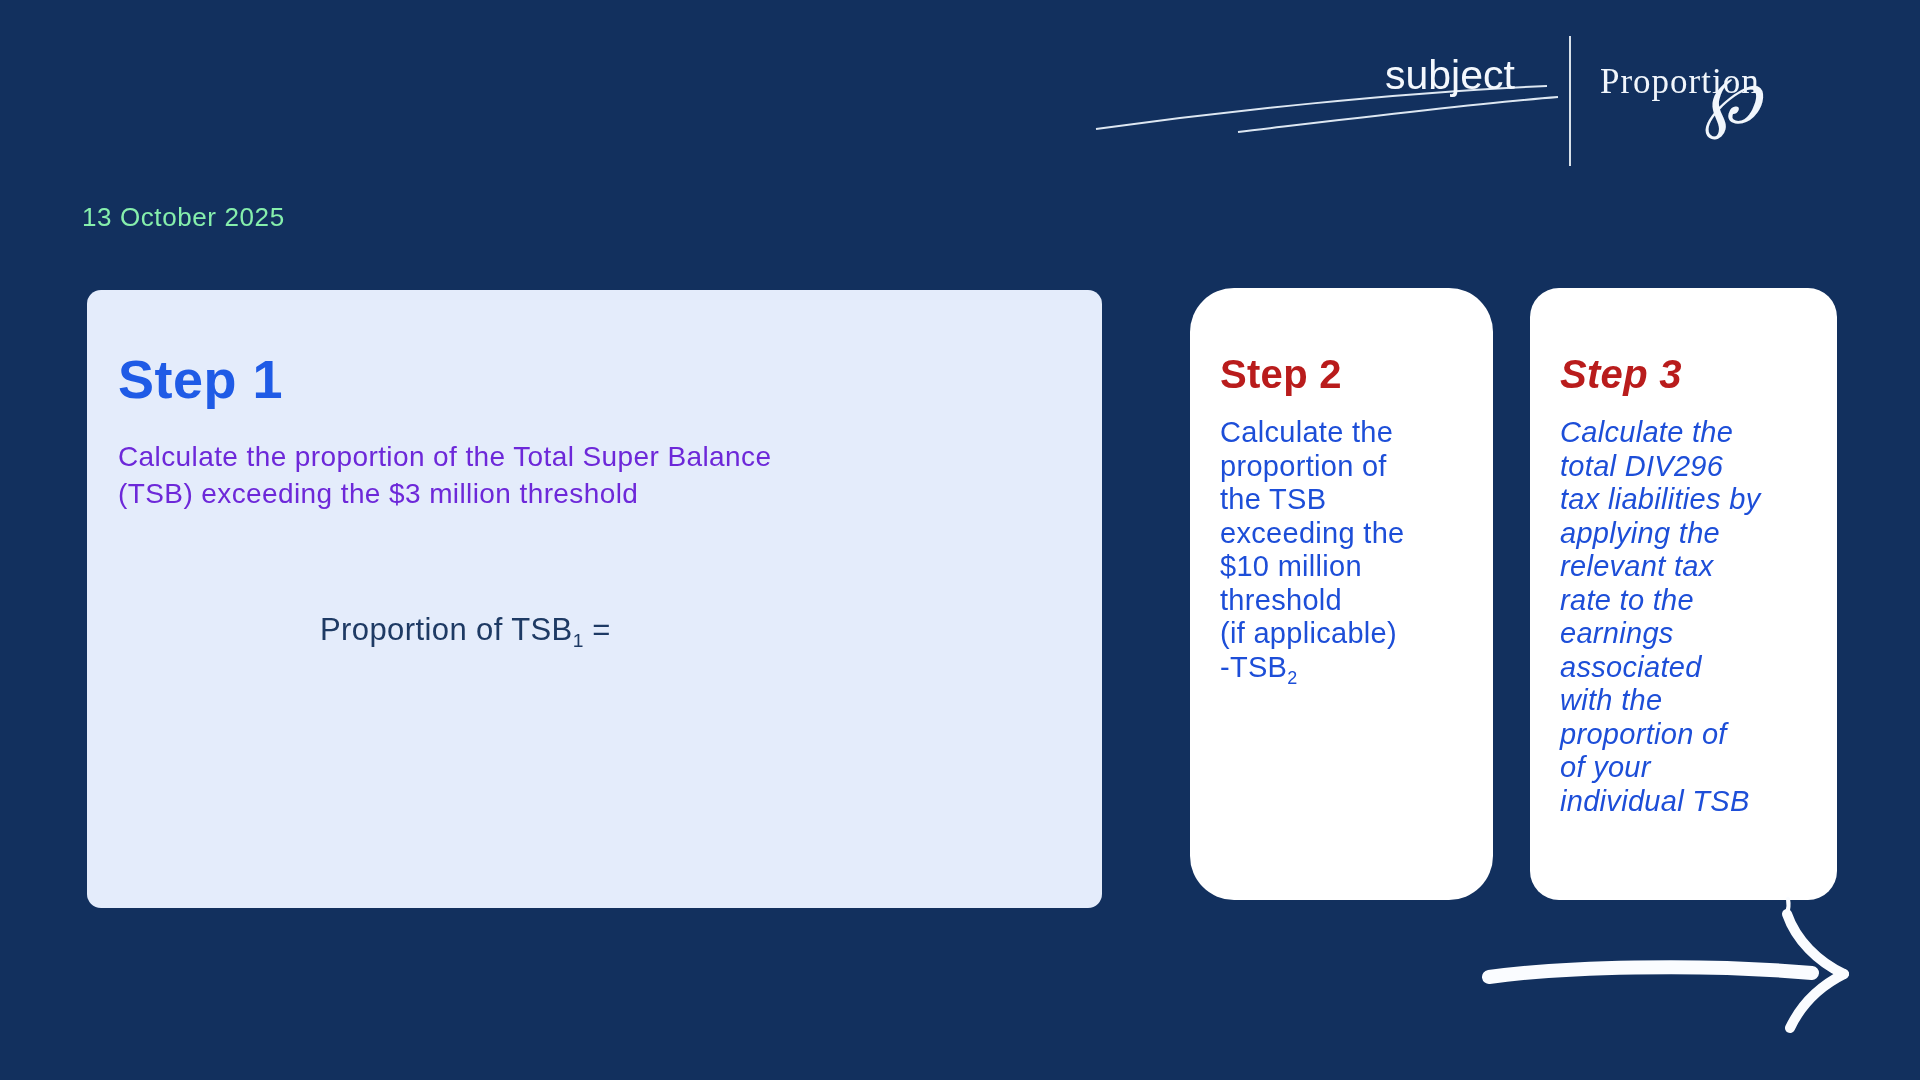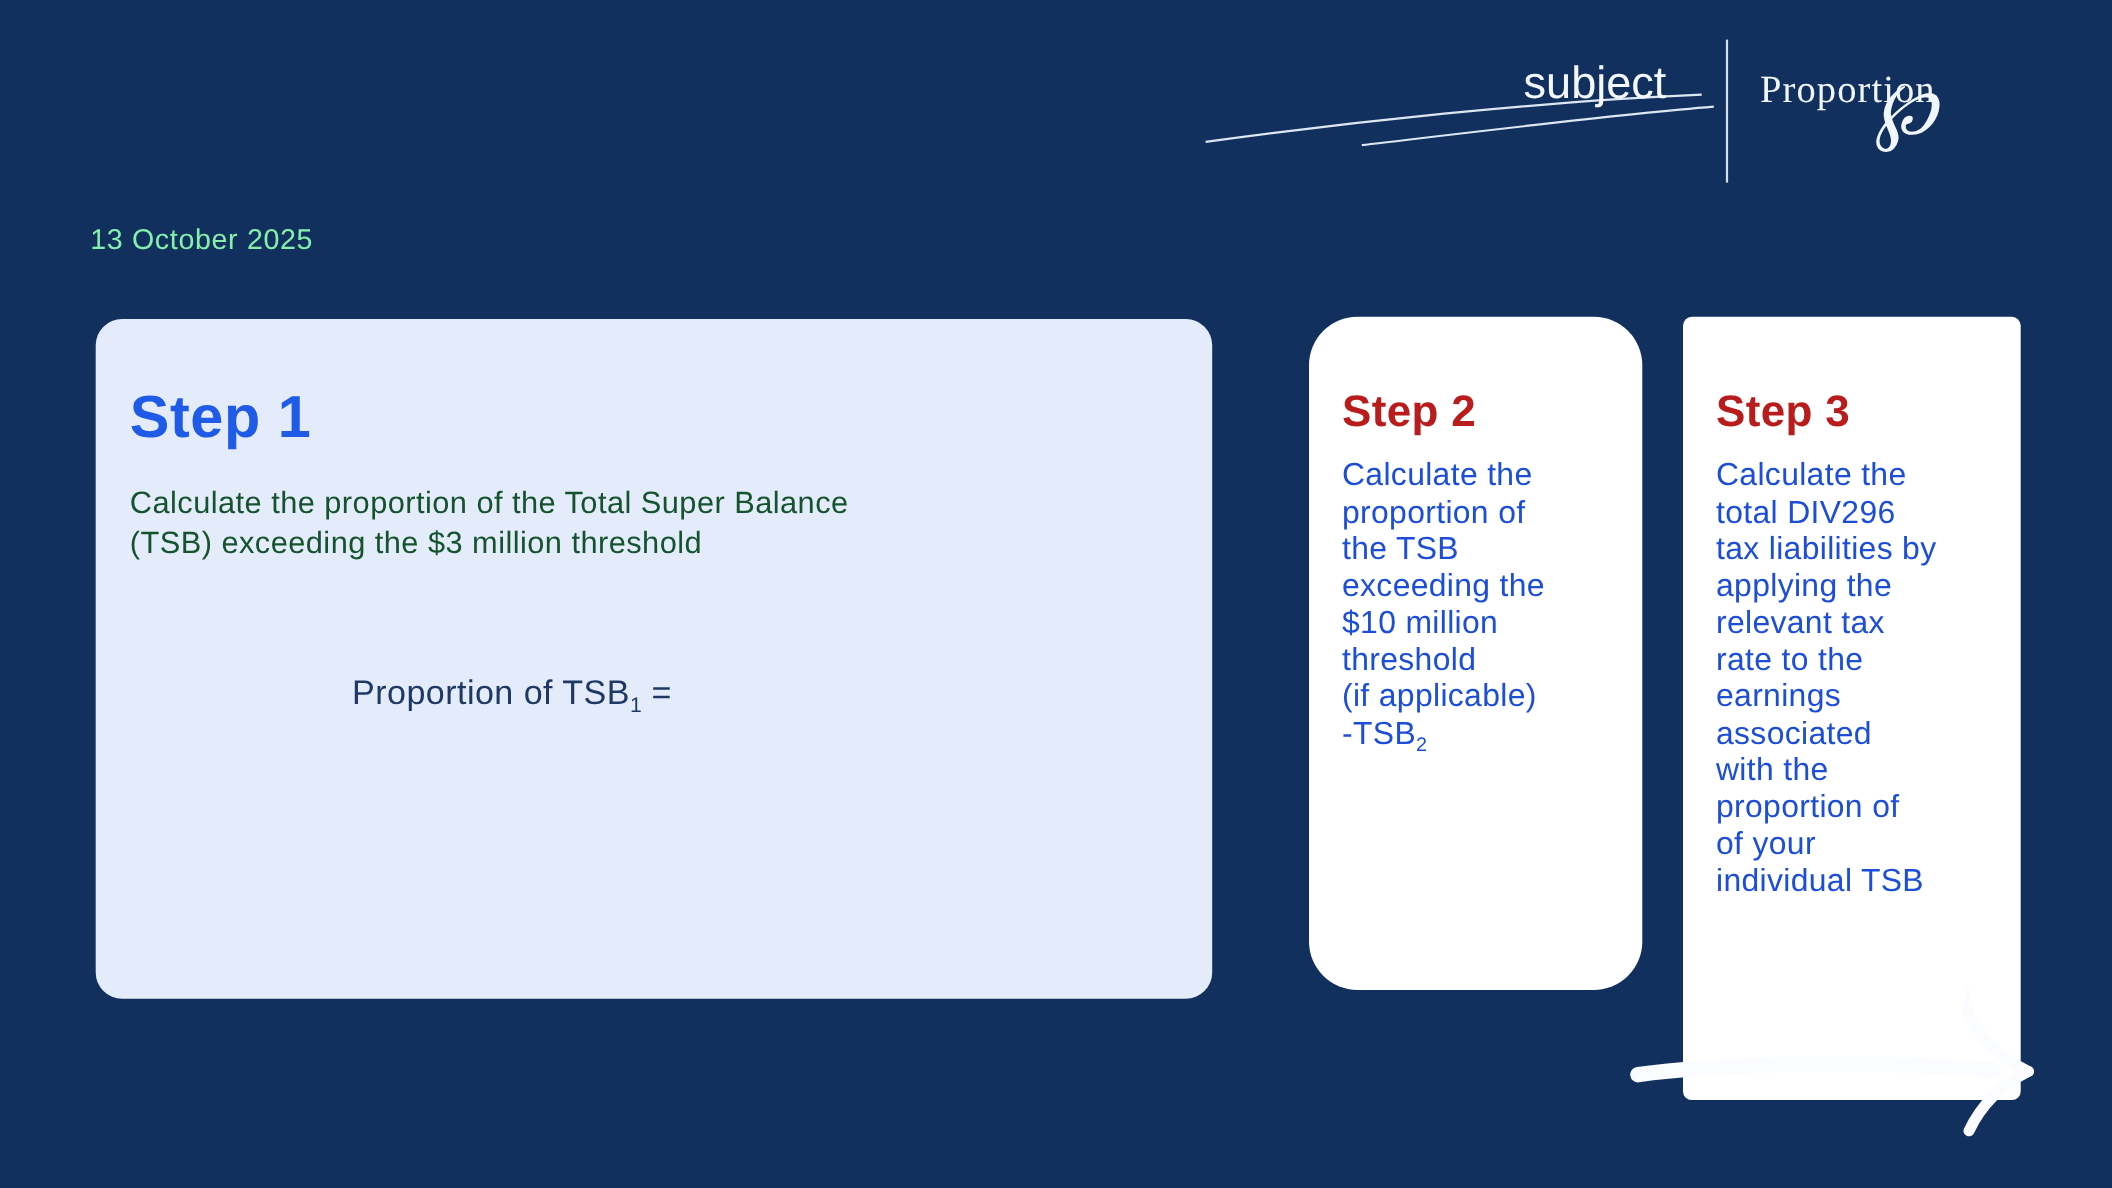--- a/index.html
+++ b/index.html
@@ -32,39 +32,39 @@
 
   .date-label {
     position:absolute; left:82px; top:202px;
     font-size:26px; letter-spacing:0.6px; color:#86efac;
   }
 
   
   .card { position:absolute; }
   .card-step1 {
     left:87px; top:290px; width:1015px; height:618px;
-    background:#e4ecfb; border-radius:24px;
+    background:#e4ecfb; border-radius:14px;
   }
   .card-step2 {
     left:1190px; top:288px; width:303px; height:612px;
     background:#ffffff; border-radius:44px;
   }
   .card-step3 {
-    left:1530px; top:288px; width:307px; height:712px;
-    background:#ffffff; border-radius:8px;
+    left:1530px; top:288px; width:307px; height:612px;
+    background:#ffffff; border-radius:29px;font-style:italic;
   }
 
   .step1-title {
     position:absolute; left:31px; top:58px; margin:0;
     font-size:54px; font-weight:800; letter-spacing:0.5px; color:#1f5be6;
   }
   .step1-desc {
     position:absolute; left:31px; top:148px; margin:0;
     font-size:28px; line-height:37px; letter-spacing:0.4px;
-    color:#14532d; white-space:pre-line;
+    color:#6d28d9; white-space:pre-line;
   }
   .step1-formula {
     position:absolute; left:233px; top:278px;
     font-size:31px; letter-spacing:0.4px; color:#1e3a64;margin-top:44px;
   }
   .fraction {
     position:absolute; left:45px; top:382px; width:848px;
     text-align:center; font-size:36px; letter-spacing:0.8px; color:#1e3a64;
   }
   .fraction-num { line-height:46px; }

